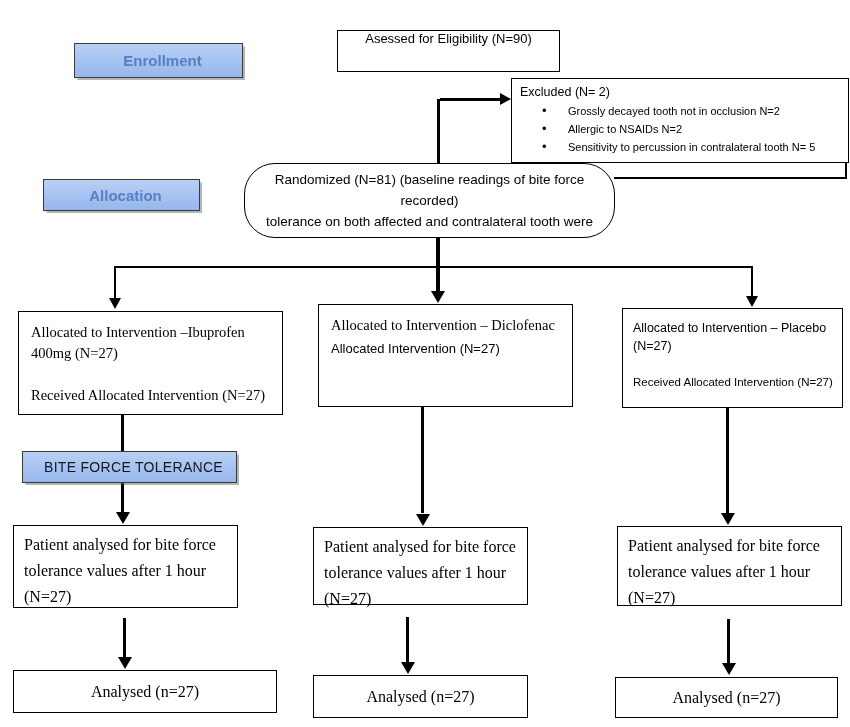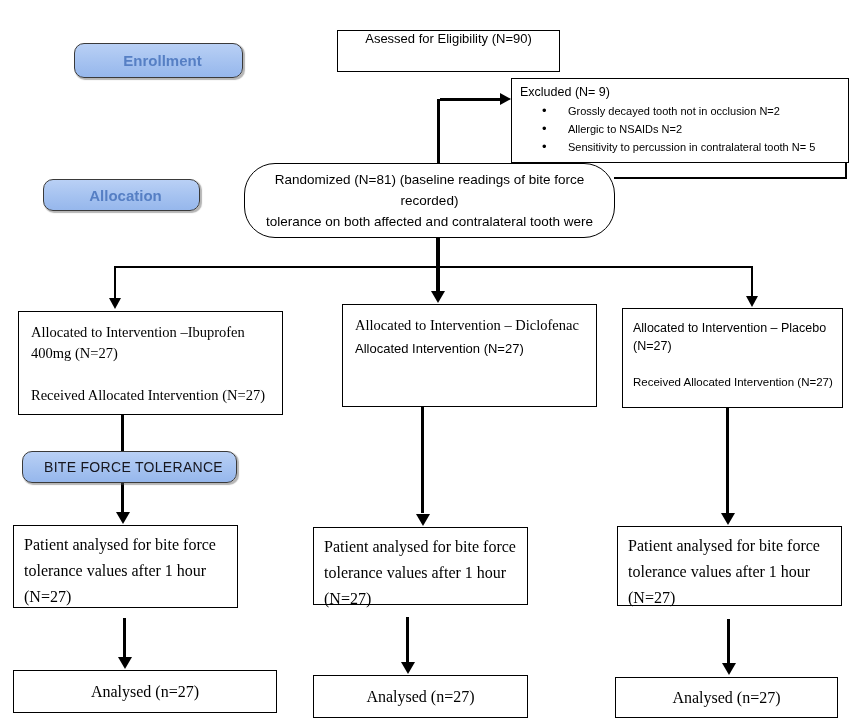--- a/index.html
+++ b/index.html
@@ -1,20 +1,20 @@
 <!DOCTYPE html>
 <html><head>
 <meta charset="utf-8">
 <style>
   html,body{margin:0;padding:0;background:#fff;}
   #canvas{position:relative;width:850px;height:727px;background:#ffffff;overflow:hidden;
           font-family:"Liberation Sans",sans-serif;color:#000;}
   .box{position:absolute;background:#fff;border:1px solid #000;box-sizing:border-box;z-index:2;}
   .pill{position:absolute;background:linear-gradient(180deg,#b9d0f5 0%,#a5c2f0 55%,#96b7ec 100%);
-        border:1.5px solid #3a3a3a;border-radius:10px;box-sizing:border-box;
+        border:1.5px solid #3a3a3a;border-radius:0;box-sizing:border-box;
         display:flex;align-items:center;justify-content:center;z-index:3;
         box-shadow:1.5px 1.5px 1px rgba(90,90,90,0.45);padding-left:8px;}
   .pill-text{font-weight:bold;font-size:15px;color:#567fc4;}
   .pill-text.dark{font-weight:normal;font-size:14px;color:#17171f;letter-spacing:0.3px;}
   .line{position:absolute;background:#000;z-index:1;}
   .ah-down{position:absolute;width:0;height:0;border-left:7px solid transparent;
            border-right:7px solid transparent;border-top:12px solid #000;z-index:1;}
   .ah-down.small{border-left-width:6px;border-right-width:6px;border-top-width:11px;}
   .ah-right{position:absolute;width:0;height:0;border-top:6px solid transparent;
             border-bottom:6px solid transparent;border-left:11px solid #000;z-index:1;}
@@ -27,21 +27,21 @@
   #box-excluded{left:511px;top:78px;width:338px;height:85px;font-size:12.5px;}
   #box-excluded .title{padding:6px 0 2px 8px;}
   .bullet-row{display:flex;font-size:11px;margin:2px 0 0 30px;line-height:16px;}
   .bullet-row .dot{width:26px;text-align:left;}
   .bullet-row .dot::before{content:"\2022";font-size:13px;}
   
   #box-randomized{left:244px;top:163px;width:371px;height:75px;font-size:13.5px;line-height:21px;padding-top:5px;}
   
   #box-alloc-left{left:18px;top:311px;width:265px;height:104px;font-size:14.5px;line-height:21px;padding:10px 0 9px 12px;}
   #box-alloc-left .gap{margin-top:21px;}
-  #box-alloc-mid{left:318px;top:304px;width:255px;height:103px;font-size:14.5px;line-height:24px;padding:8px 0 0 12px;margin-left:24px;}
+  #box-alloc-mid{left:318px;top:304px;width:255px;height:103px;font-size:14.5px;line-height:24px;padding:8px 0 0 12px;}
   #box-alloc-mid .sans-part{font-size:13px;}
   #box-alloc-right{left:622px;top:308px;width:221px;height:100px;font-size:12.5px;line-height:18px;padding:10px 0 0 10px;}
   #box-alloc-right .gap{margin-top:18px;font-size:11.5px;}
   
   .patient{font-size:16px;line-height:26px;padding:6px 0 0 10px;}
   #box-patient-left{left:13px;top:525px;width:225px;height:83px;}
   #box-patient-mid{left:313px;top:527px;width:215px;height:78px;}
   #box-patient-right{left:617px;top:526px;width:225px;height:80px;}
   
   .analysed{display:flex;align-items:center;justify-content:center;font-size:16px;}
@@ -96,21 +96,21 @@
   </div>
   <div class="pill" id="pill-alloc">
     <span class="pill-text">Allocation</span>
   </div>
 
   <div class="box sans" id="box-assessed">
     <div>Asessed for Eligibility (N=90)</div>
   </div>
 
   <div class="box sans" id="box-excluded">
-    <div class="title">Excluded (N= 9)</div>
+    <div class="title">Excluded (N= 2)</div>
     <div class="bullet-row">
       <span class="dot"></span>
       <span>Grossly decayed tooth not in occlusion N=2</span>
     </div>
     <div class="bullet-row">
       <span class="dot"></span>
       <span>Allergic to NSAIDs N=2</span>
     </div>
     <div class="bullet-row">
       <span class="dot"></span>

